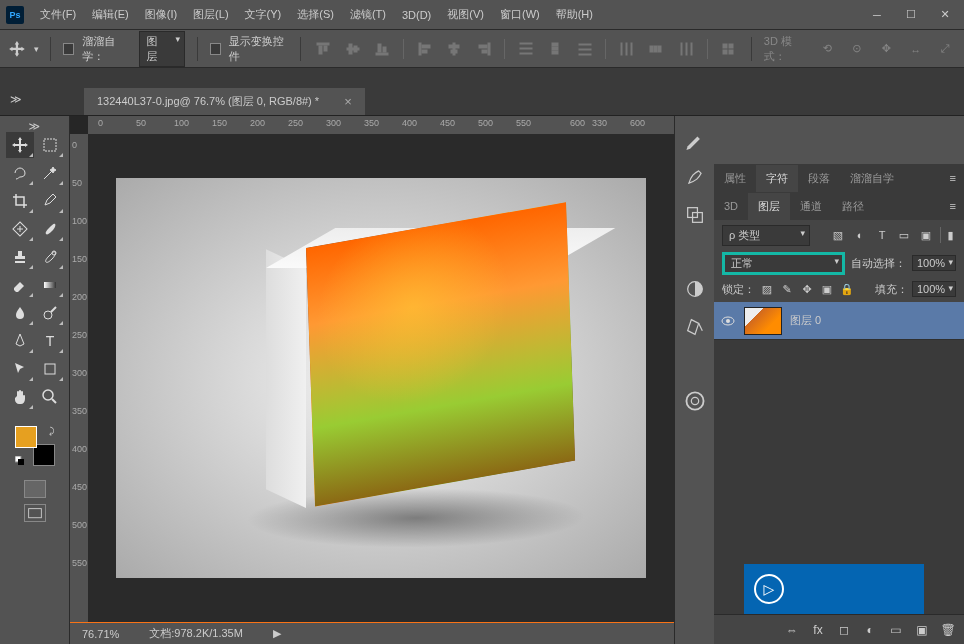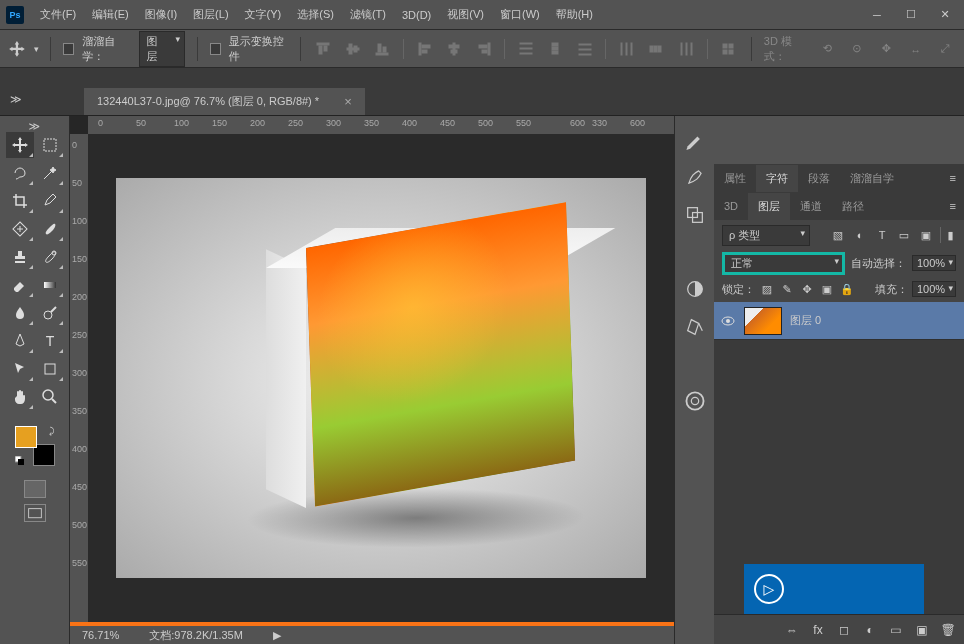--- a/index.html
+++ b/index.html
@@ -57,21 +57,21 @@
 .ruler-v span { position: absolute; left: 2px; transform: rotate(0deg); }
 .canvas-inner { flex: 1; background: #2a2a2a; display: flex; align-items: center; justify-content: center; overflow: hidden; }
 .canvas { width: 530px; height: 400px; background: radial-gradient(ellipse at center, #f5f5f5 0%, #aaa 100%); position: relative; }
 .box3d { position: absolute; left: 150px; top: 30px; width: 310px; height: 340px; }
 .box-shadow { position: absolute; left: -20px; top: 280px; width: 340px; height: 60px; background: radial-gradient(ellipse, rgba(0,0,0,0.4) 0%, transparent 70%); transform: skewX(-20deg); }
 .box-left { position: absolute; left: 0; top: 60px; width: 40px; height: 240px; background: linear-gradient(to right, #ddd, #f0f0f0); transform: skewY(25deg); transform-origin: top right; }
 .box-top { position: absolute; left: 0; top: 20px; width: 280px; height: 40px; background: linear-gradient(to bottom, #eee, #fafafa); transform: skewX(-60deg); transform-origin: bottom left; }
 .box-front { position: absolute; left: 40px; top: 40px; width: 260px; height: 260px; background: linear-gradient(135deg, #8b4a1a 0%, #d2691e 20%, #ff8c00 35%, #ffa500 45%, #d2691e 55%, #9acd32 70%, #6b8e23 80%, #8b4513 100%); transform: skewY(-10deg) skewX(2deg); transform-origin: top left; overflow: hidden; }
 .box-front::before { content: ""; position: absolute; inset: 0; background: radial-gradient(circle at 40% 30%, rgba(255,200,50,0.6) 0%, transparent 40%), linear-gradient(to bottom, #ff6600 0%, #ff9933 30%, #99cc33 70%, #8b6914 100%); }
 
-.status-bar { height: 22px; background: #535353; display: flex; align-items: center; padding: 0 12px; font-size: 11px; color: #ccc; gap: 30px; border-top: 4px solid #f97316; }
+.status-bar { height: 22px; background: #535353; display: flex; align-items: center; padding: 0 12px; font-size: 11px; color: #ccc; gap: 30px; border-top: 1px solid #f97316; }
 
 
 .right-icons { width: 40px; background: #535353; border-left: 1px solid #2a2a2a; display: flex; flex-direction: column; align-items: center; padding-top: 12px; gap: 16px; }
 .ricon { width: 22px; height: 22px; cursor: pointer; display: flex; align-items: center; justify-content: center; }
 
 
 .panels { width: 250px; background: #454545; display: flex; flex-direction: column; margin-top: 48px; }
 .panel-tabs { height: 28px; display: flex; align-items: center; background: #3a3a3a; font-size: 11px; }
 .panel-tab { padding: 6px 10px; cursor: pointer; color: #999; }
 .panel-tab.active { background: #454545; color: #ddd; }

